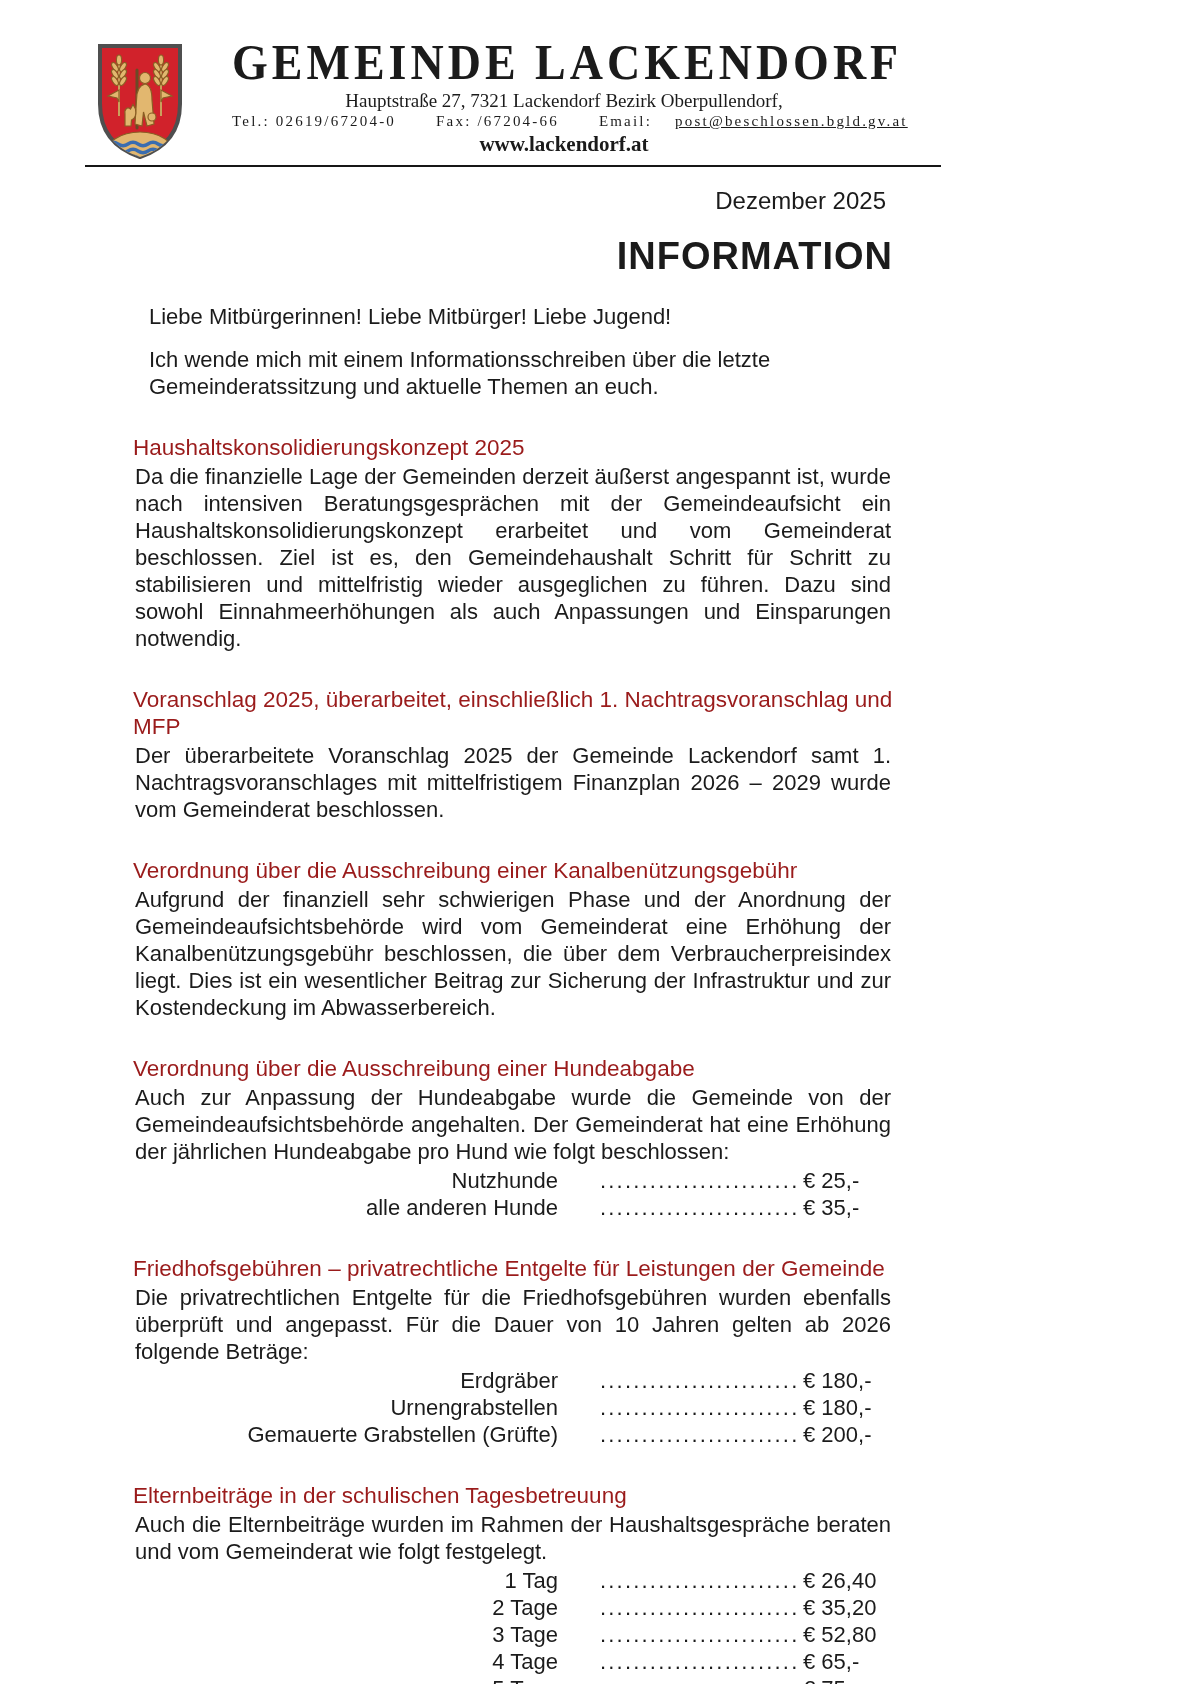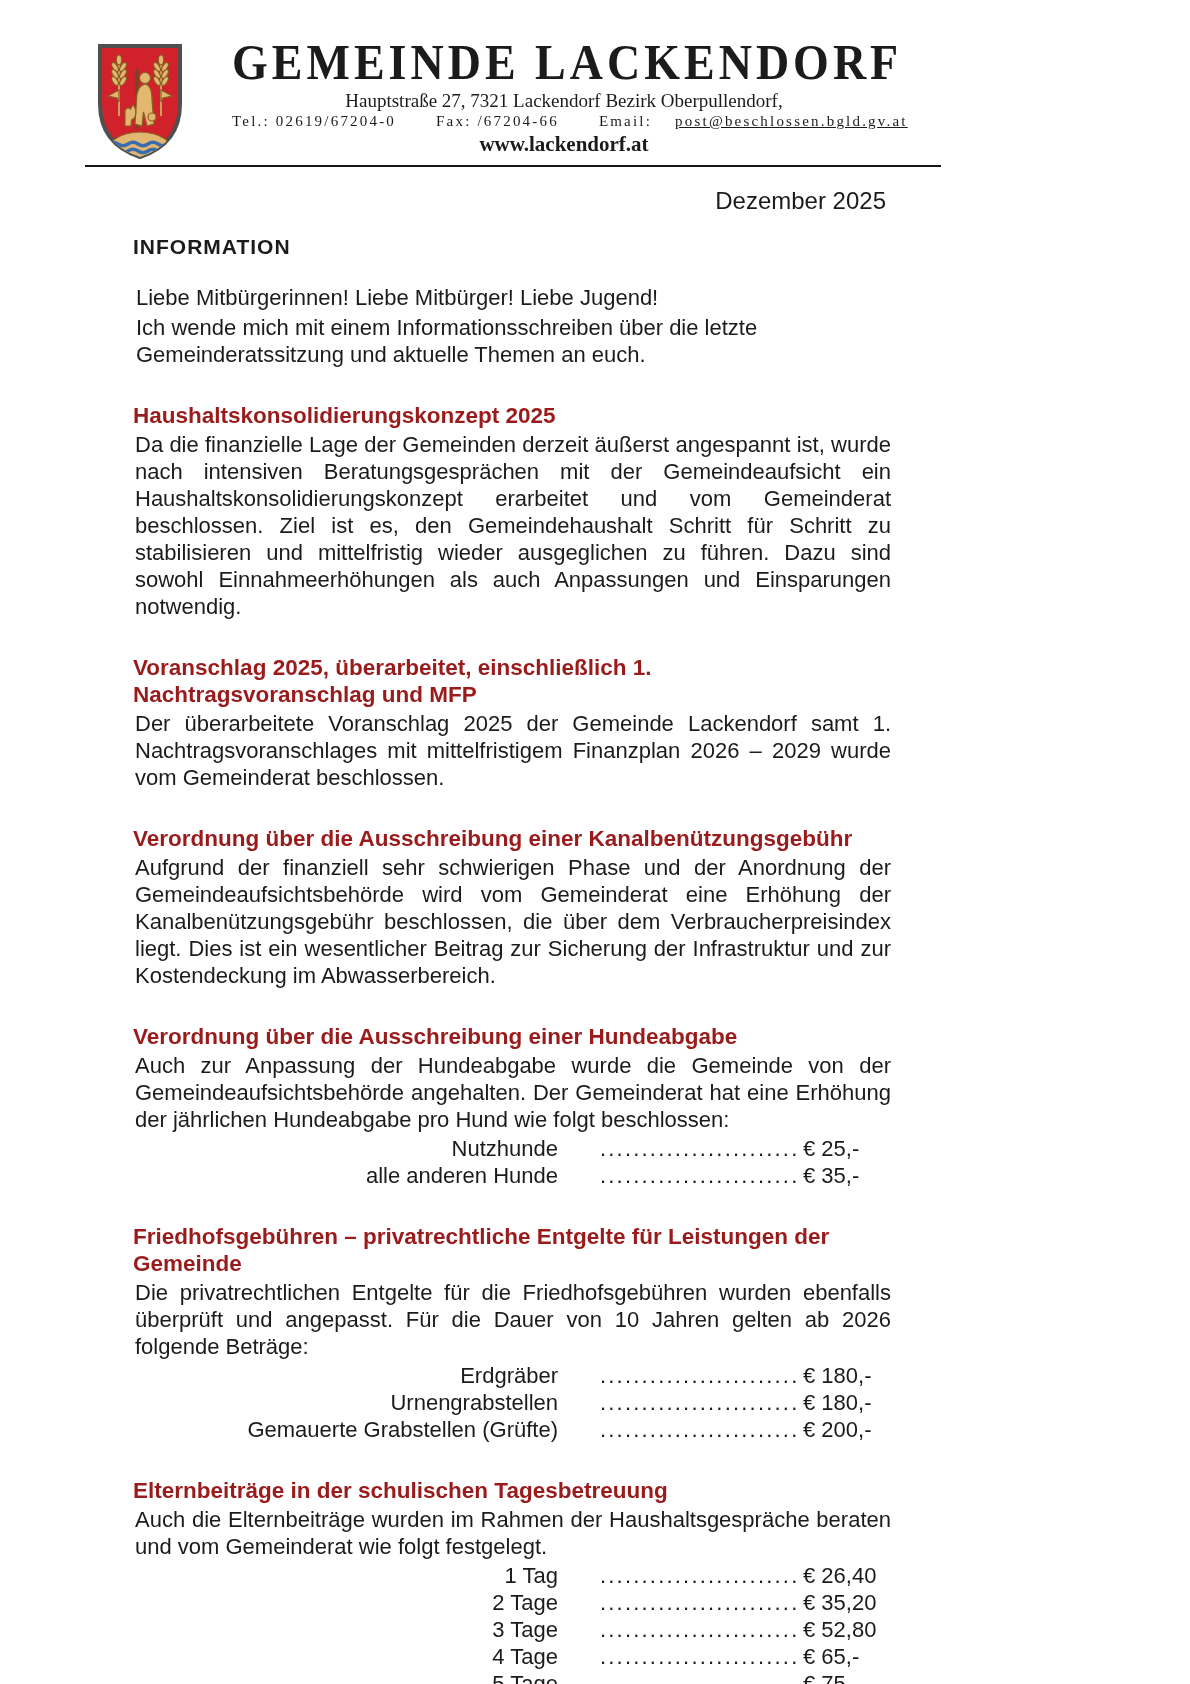--- a/index.html
+++ b/index.html
@@ -37,31 +37,31 @@
     font-size:15px;letter-spacing:2.2px;line-height:21px;white-space:nowrap;
   }
   .contact .seg{margin:0 17px;}
   .contact .seg:first-child{margin-left:0;}
   .email{text-decoration:underline;margin-left:6px;}
   .website{font-family:"Liberation Serif", serif;font-weight:700;font-size:21px;line-height:24px;}
   .rule{border-top:2px solid #161616;margin:9px 85px 0 85px;height:0;}
   .date-line{text-align:right;margin:20px 140px 0 0;font-size:24px;line-height:28px;}
   
   .title{
-    text-align:left;margin:20px 133px 0 133px;
-    font-size:21px;font-weight:bold;letter-spacing:1px;
+    text-align:right;margin:20px 133px 0 133px;
+    font-size:38px;font-weight:bold;letter-spacing:1px;
   }
   
   .content{margin:25px 133px 0 133px;font-size:22px;line-height:27px;}
   .content p{margin:2px;}
-  .intro p{margin:3px;}
+  .intro p{margin:16px;}
   .section{margin-top:34px;}
   .section h2{
     margin:0;color:var(--heading_red);
-    font-size:22.5px;font-weight:bold;line-height:27px;
+    font-size:22.5px;font-weight:normal;line-height:27px;
   }
   .section .body{text-align:justify;}
   
   .fee-row{display:grid;grid-template-columns:425px 245px 1fr;line-height:27px;}
   .fee-label{text-align:right;}
   .fee-dots{
     box-sizing:border-box;padding-left:42px;
     overflow:hidden;white-space:nowrap;letter-spacing:2.2px;
   }
   .fee-amount{white-space:nowrap;}

